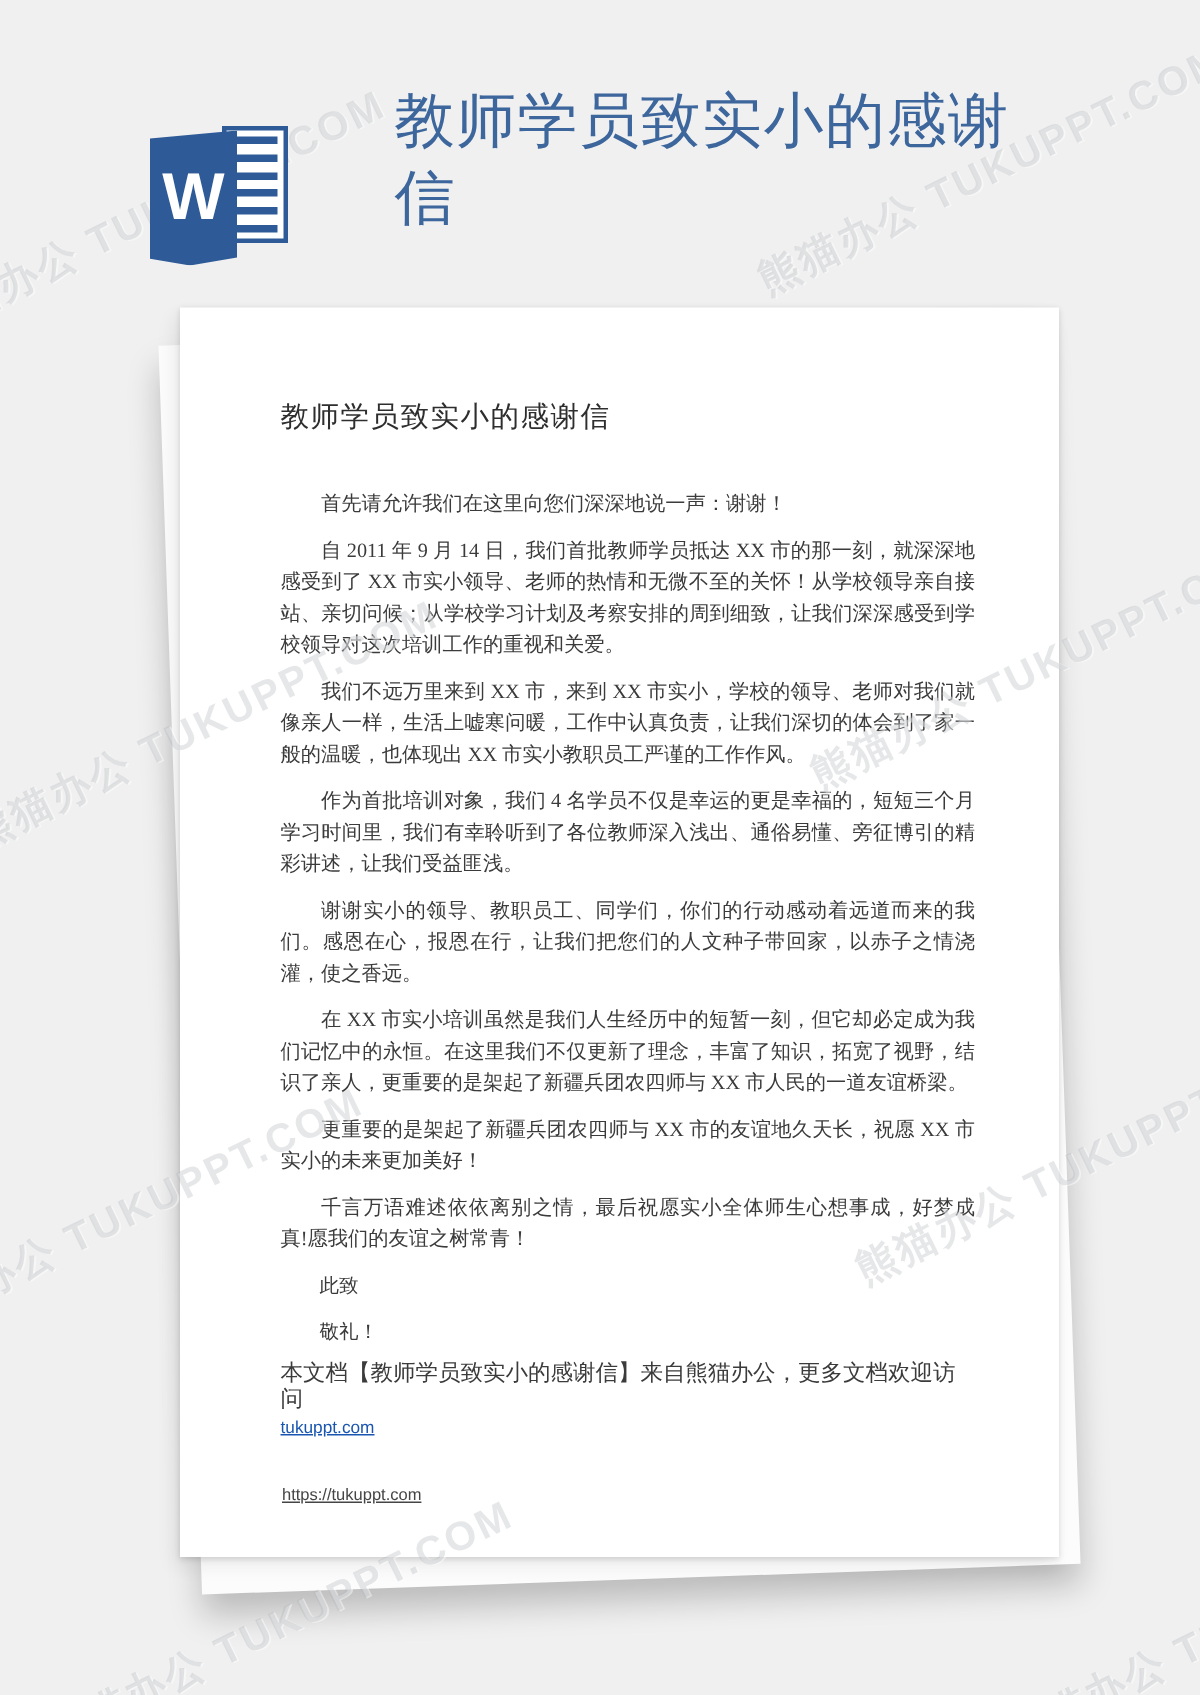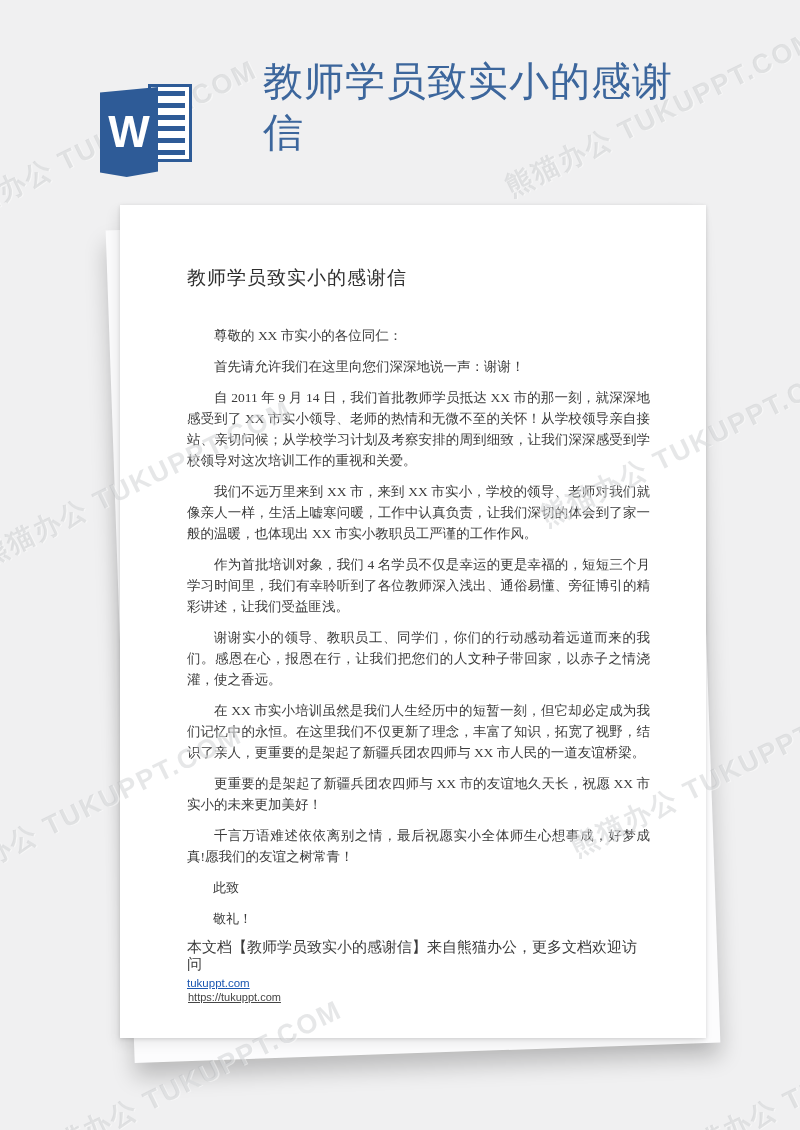--- a/index.html
+++ b/index.html
@@ -105,21 +105,20 @@
     </div>
   </div>
   <div class="header-title">教师学员致实小的感谢信</div>
 
   <div class="page page-behind"></div>
 
   <div class="page page-front">
     <h1 class="doc-heading">教师学员致实小的感谢信</h1>
 
     <div class="doc-body">
-        <p>尊敬的 XX 市实小的各位同仁：</p>
         <p>首先请允许我们在这里向您们深深地说一声：谢谢！</p>
         <p>自 2011 年 9 月 14 日，我们首批教师学员抵达 XX 市的那一刻，就深深地感受到了 XX 市实小领导、老师的热情和无微不至的关怀！从学校领导亲自接站、亲切问候；从学校学习计划及考察安排的周到细致，让我们深深感受到学校领导对这次培训工作的重视和关爱。</p>
         <p>我们不远万里来到 XX 市，来到 XX 市实小，学校的领导、老师对我们就像亲人一样，生活上嘘寒问暖，工作中认真负责，让我们深切的体会到了家一般的温暖，也体现出 XX 市实小教职员工严谨的工作作风。</p>
         <p>作为首批培训对象，我们 4 名学员不仅是幸运的更是幸福的，短短三个月学习时间里，我们有幸聆听到了各位教师深入浅出、通俗易懂、旁征博引的精彩讲述，让我们受益匪浅。</p>
         <p>谢谢实小的领导、教职员工、同学们，你们的行动感动着远道而来的我们。感恩在心，报恩在行，让我们把您们的人文种子带回家，以赤子之情浇灌，使之香远。</p>
         <p>在 XX 市实小培训虽然是我们人生经历中的短暂一刻，但它却必定成为我们记忆中的永恒。在这里我们不仅更新了理念，丰富了知识，拓宽了视野，结识了亲人，更重要的是架起了新疆兵团农四师与 XX 市人民的一道友谊桥梁。</p>
         <p>更重要的是架起了新疆兵团农四师与 XX 市的友谊地久天长，祝愿 XX 市实小的未来更加美好！</p>
         <p>千言万语难述依依离别之情，最后祝愿实小全体师生心想事成，好梦成真!愿我们的友谊之树常青！</p>
       </div>
 

